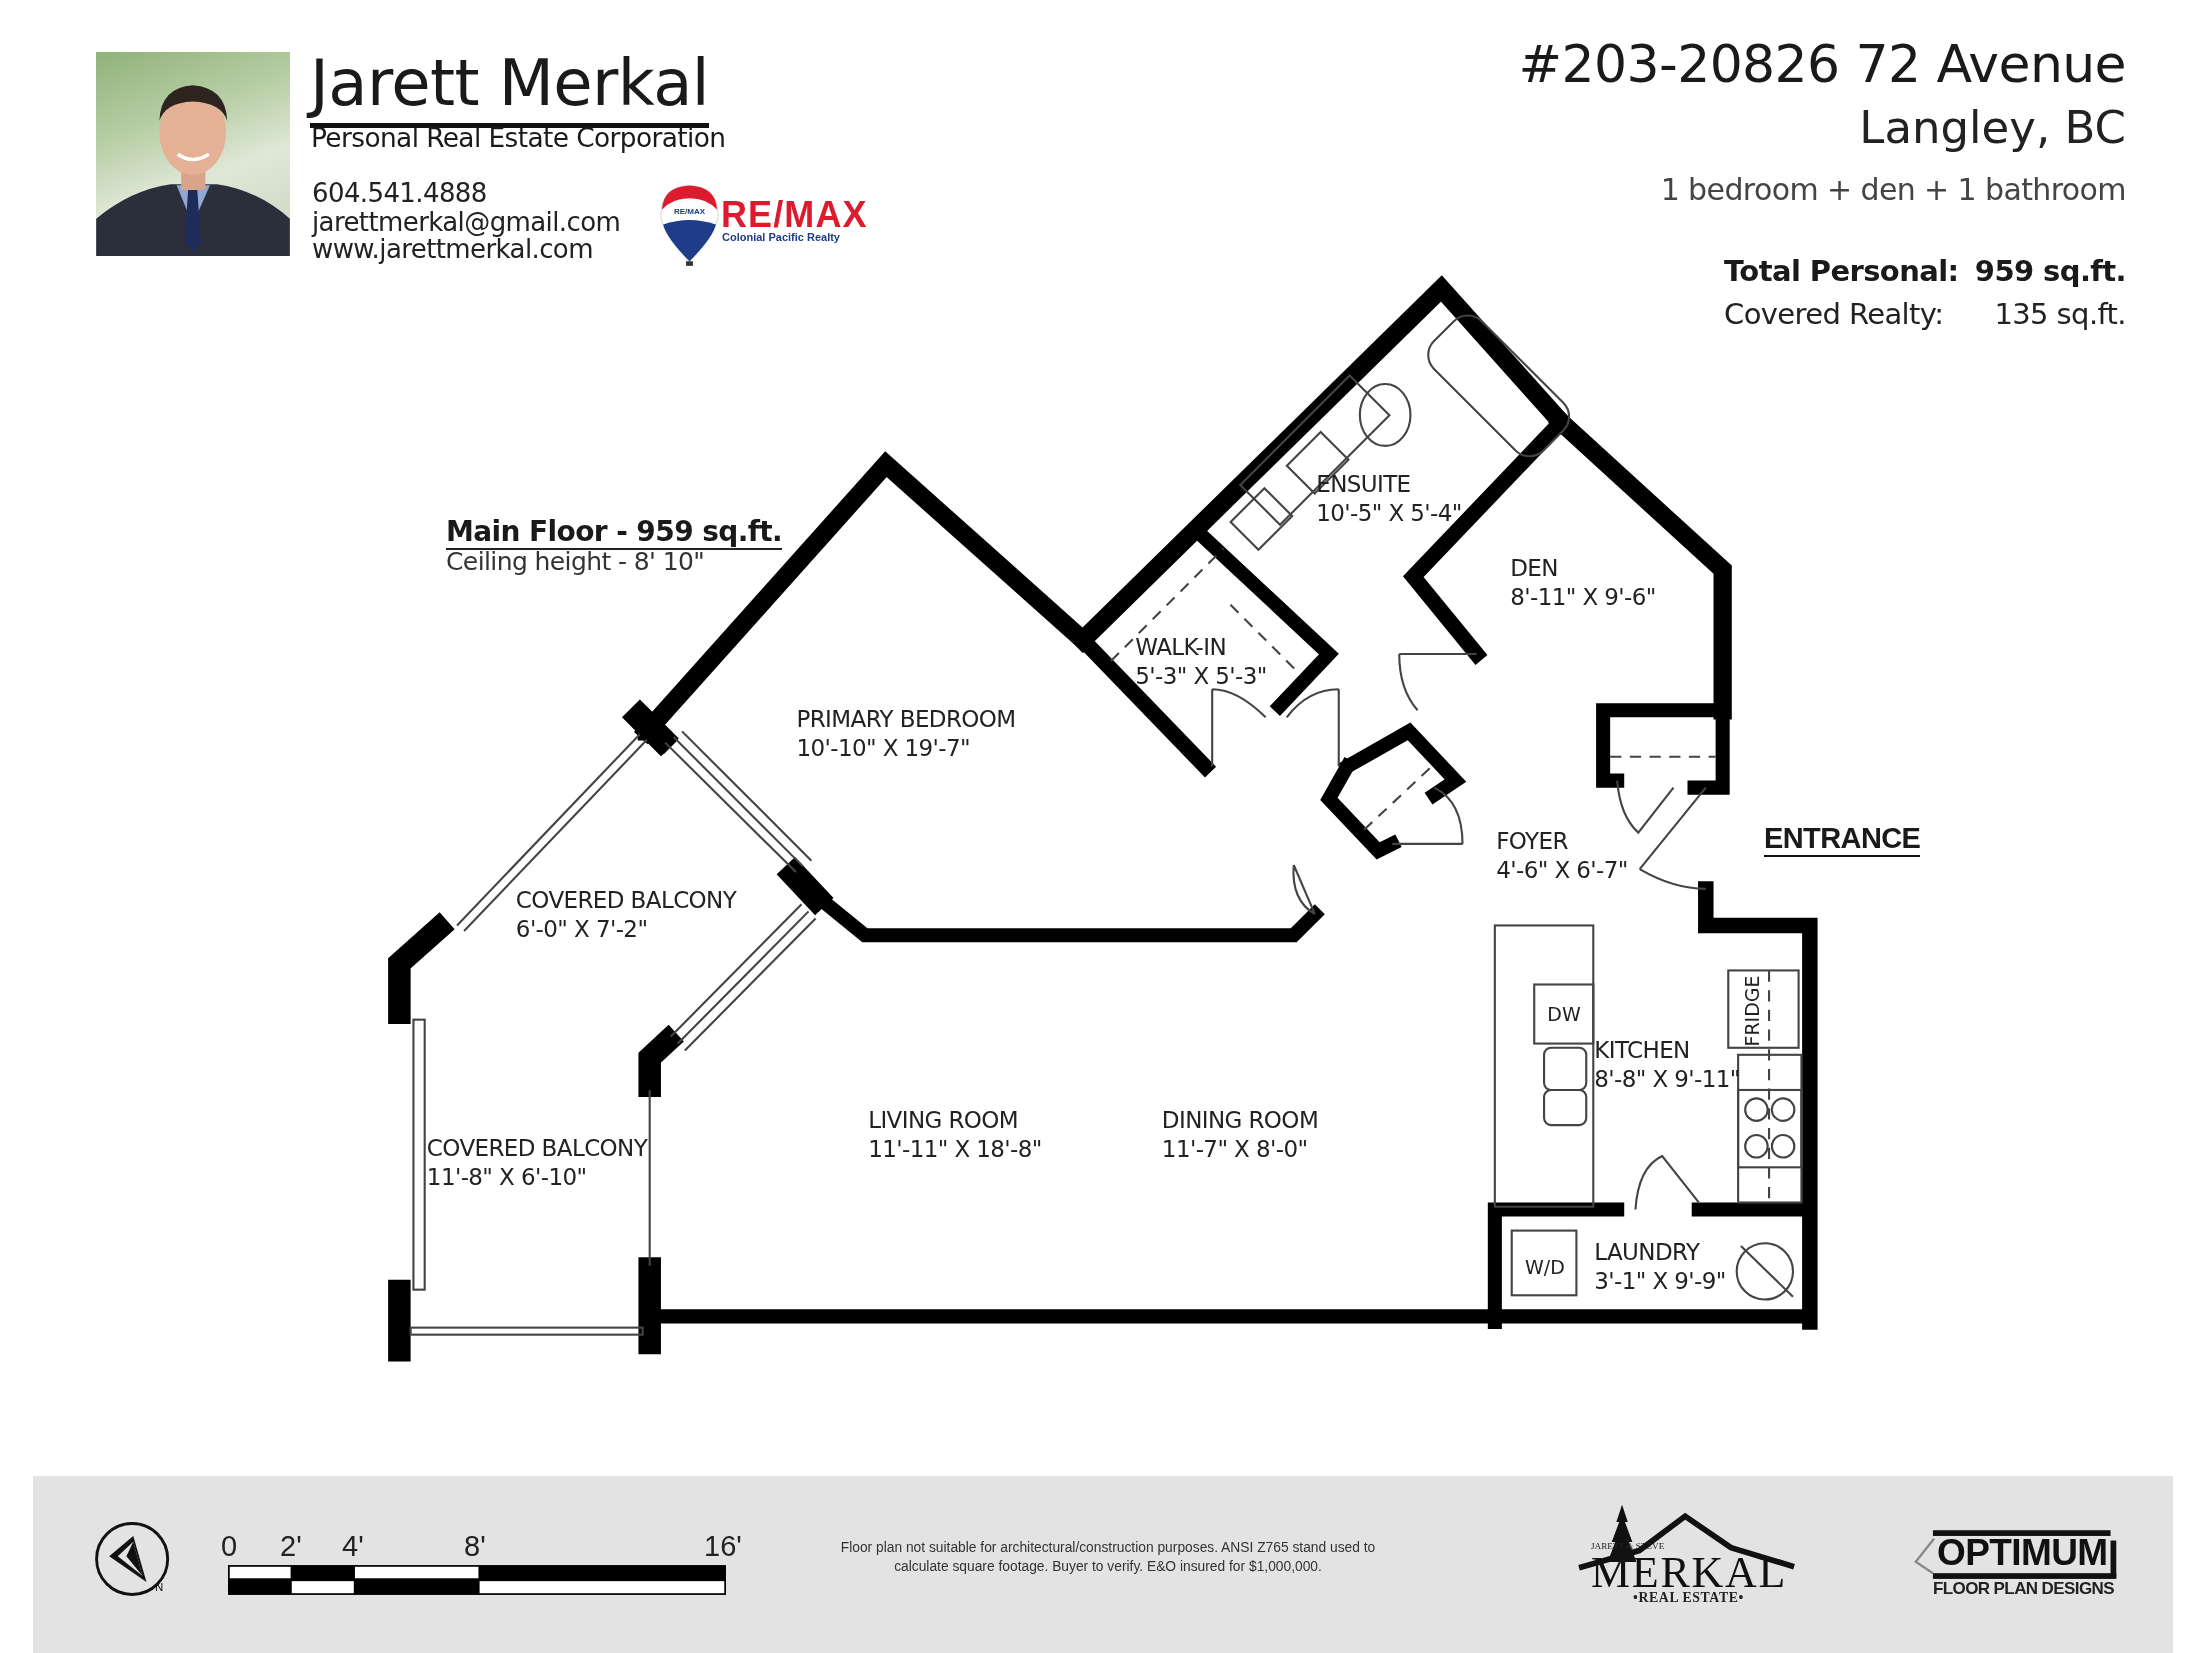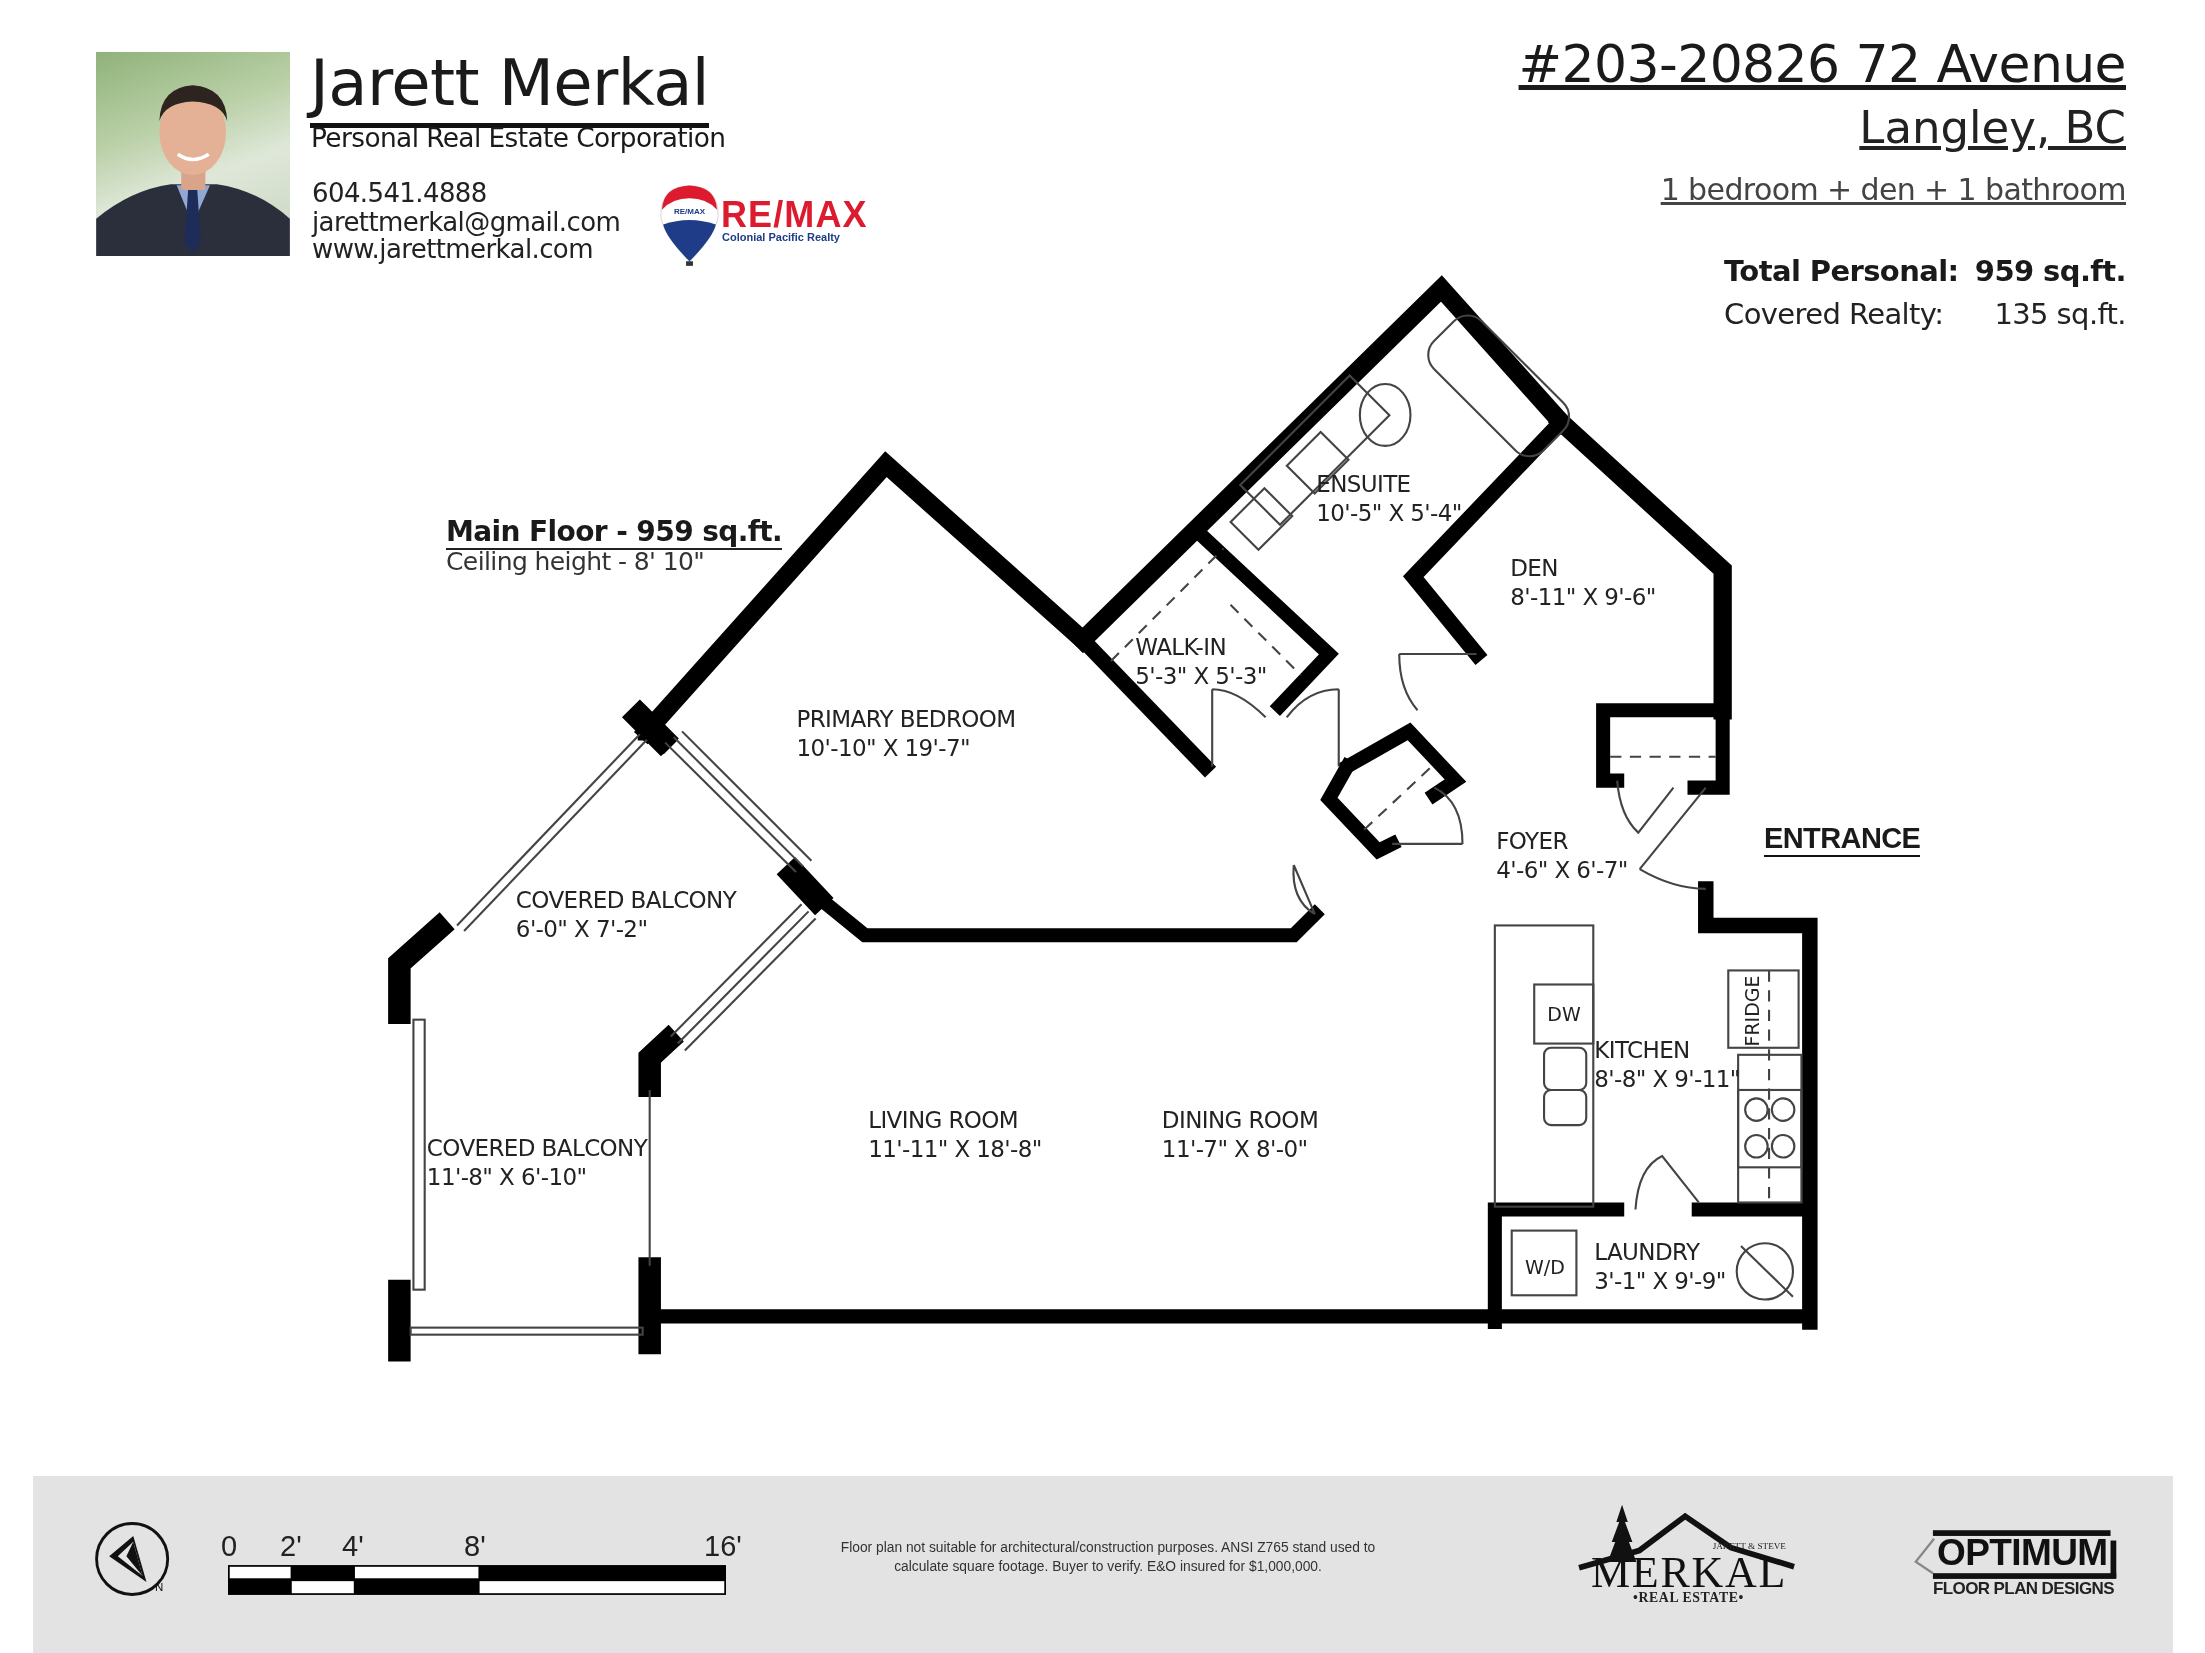--- a/index.html
+++ b/index.html
@@ -5,38 +5,38 @@
   html,body{margin:0;padding:0;background:#fff;}
   body{width:2205px;height:1654px;position:relative;overflow:hidden;font-family:"Liberation Sans","DejaVu Sans",sans-serif;color:#1a1a1a;}
   .abs{position:absolute;}
   #photo{left:96px;top:52px;width:194px;height:204px;background:linear-gradient(160deg,#8fb27a 0%,#b9cfa6 35%,#dfe8d8 60%,#c8d3c0 100%);overflow:hidden;}
   #agent-name{left:310px;top:46px;font-size:64px;line-height:75px;letter-spacing:-0.6px;border-bottom:5.2px solid #111;padding-bottom:2.3px;font-family:"DejaVu Sans",sans-serif;font-weight:400;}
   #agent-corp{left:311px;top:122px;font-size:26.4px;font-family:"DejaVu Sans",sans-serif;letter-spacing:-0.6px;}
   .contact{left:312px;font-size:26px;font-family:"DejaVu Sans",sans-serif;letter-spacing:-0.6px;color:#222;}
   #remax{left:655px;top:181px;width:207px;height:86px;}
   #remax-word{left:721px;top:194px;font-size:36px;font-weight:700;color:#dc1c2e;letter-spacing:1.1px;}
   #remax-sub{left:722px;top:231px;font-size:11px;font-weight:700;color:#1f3c88;}
-  .hdr-r{right:79px;font-family:"DejaVu Sans",sans-serif;text-decoration:underline;}
+  .hdr-r{right:79px;font-family:"DejaVu Sans",sans-serif;}
   #addr1{top:34px;font-size:52px;font-weight:400;letter-spacing:-0.6px;}
   #addr2{top:101px;font-size:45px;color:#222;}
   #rooms-summary{top:172px;font-size:30px;color:#444;letter-spacing:-0.6px;}
   .area-row{right:79px;width:402px;display:flex;justify-content:space-between;font-family:"DejaVu Sans",sans-serif;font-size:29px;letter-spacing:-0.6px;}
   #row-interior{top:254px;font-weight:700;}
   #row-balcony{top:297px;color:#222;}
   #floor-title{left:446px;top:515px;font-size:28px;font-weight:700;border-bottom:2.3px solid #222;font-family:"DejaVu Sans",sans-serif;letter-spacing:-0.6px;}
   #floor-ceiling{left:446px;top:547px;font-size:25px;color:#333;font-family:"DejaVu Sans",sans-serif;letter-spacing:-0.6px;}
   #plan{left:0;top:0;width:2205px;height:1654px;}
   .room-label{position:absolute;text-align:left;font-size:23px;line-height:29px;color:#222;transform:translateX(-50%);white-space:nowrap;font-family:"DejaVu Sans",sans-serif;letter-spacing:-0.6px;}
   .fixture-label{position:absolute;font-size:19px;color:#222;transform:translate(-50%,-50%);font-family:"DejaVu Sans",sans-serif;}
   #entrance{left:1764px;top:822px;font-size:29px;font-weight:700;border-bottom:2.3px solid #111;letter-spacing:-0.6px;}
   #footer{left:33px;top:1476px;width:2140px;height:177px;background:#e3e3e3;}
   .scale-tick{position:absolute;font-size:29px;color:#222;top:1530px;}
   #disclaimer{left:821px;top:1538px;width:574px;text-align:center;font-size:13.8px;line-height:19px;color:#333;}
   #merkal-name{left:1591px;top:1547px;width:195px;text-align:center;font-family:"Liberation Serif",serif;font-size:44px;letter-spacing:1.7px;color:#111;}
-  #merkal-top{left:1591px;top:1541px;width:195px;text-align:right;font-family:"Liberation Serif",serif;font-size:9.2px;color:#222;}
+  #merkal-top{left:1591px;top:1541px;width:195px;text-align:left;font-family:"Liberation Serif",serif;font-size:9.2px;color:#222;}
   #merkal-bottom{left:1591px;top:1590px;width:195px;text-align:center;font-family:"Liberation Serif",serif;font-size:13.8px;color:#222;letter-spacing:0.6px;font-weight:bold;}
   #optimum-name{left:1937px;top:1532px;font-size:37px;font-weight:700;color:#111;letter-spacing:-0.6px;}
   #optimum-sub{left:1933px;top:1579px;font-size:17px;font-weight:700;color:#222;letter-spacing:-0.6px;}
 </style>
 </head>
 <body>
 
 <div id="photo" class="abs">
   <svg width="194" height="204" viewBox="0 0 337 355">
     <path d="M0 355 L0 290 Q60 240 130 230 L210 230 Q280 240 337 290 L337 355 Z" fill="#2a2f3b"></path>

